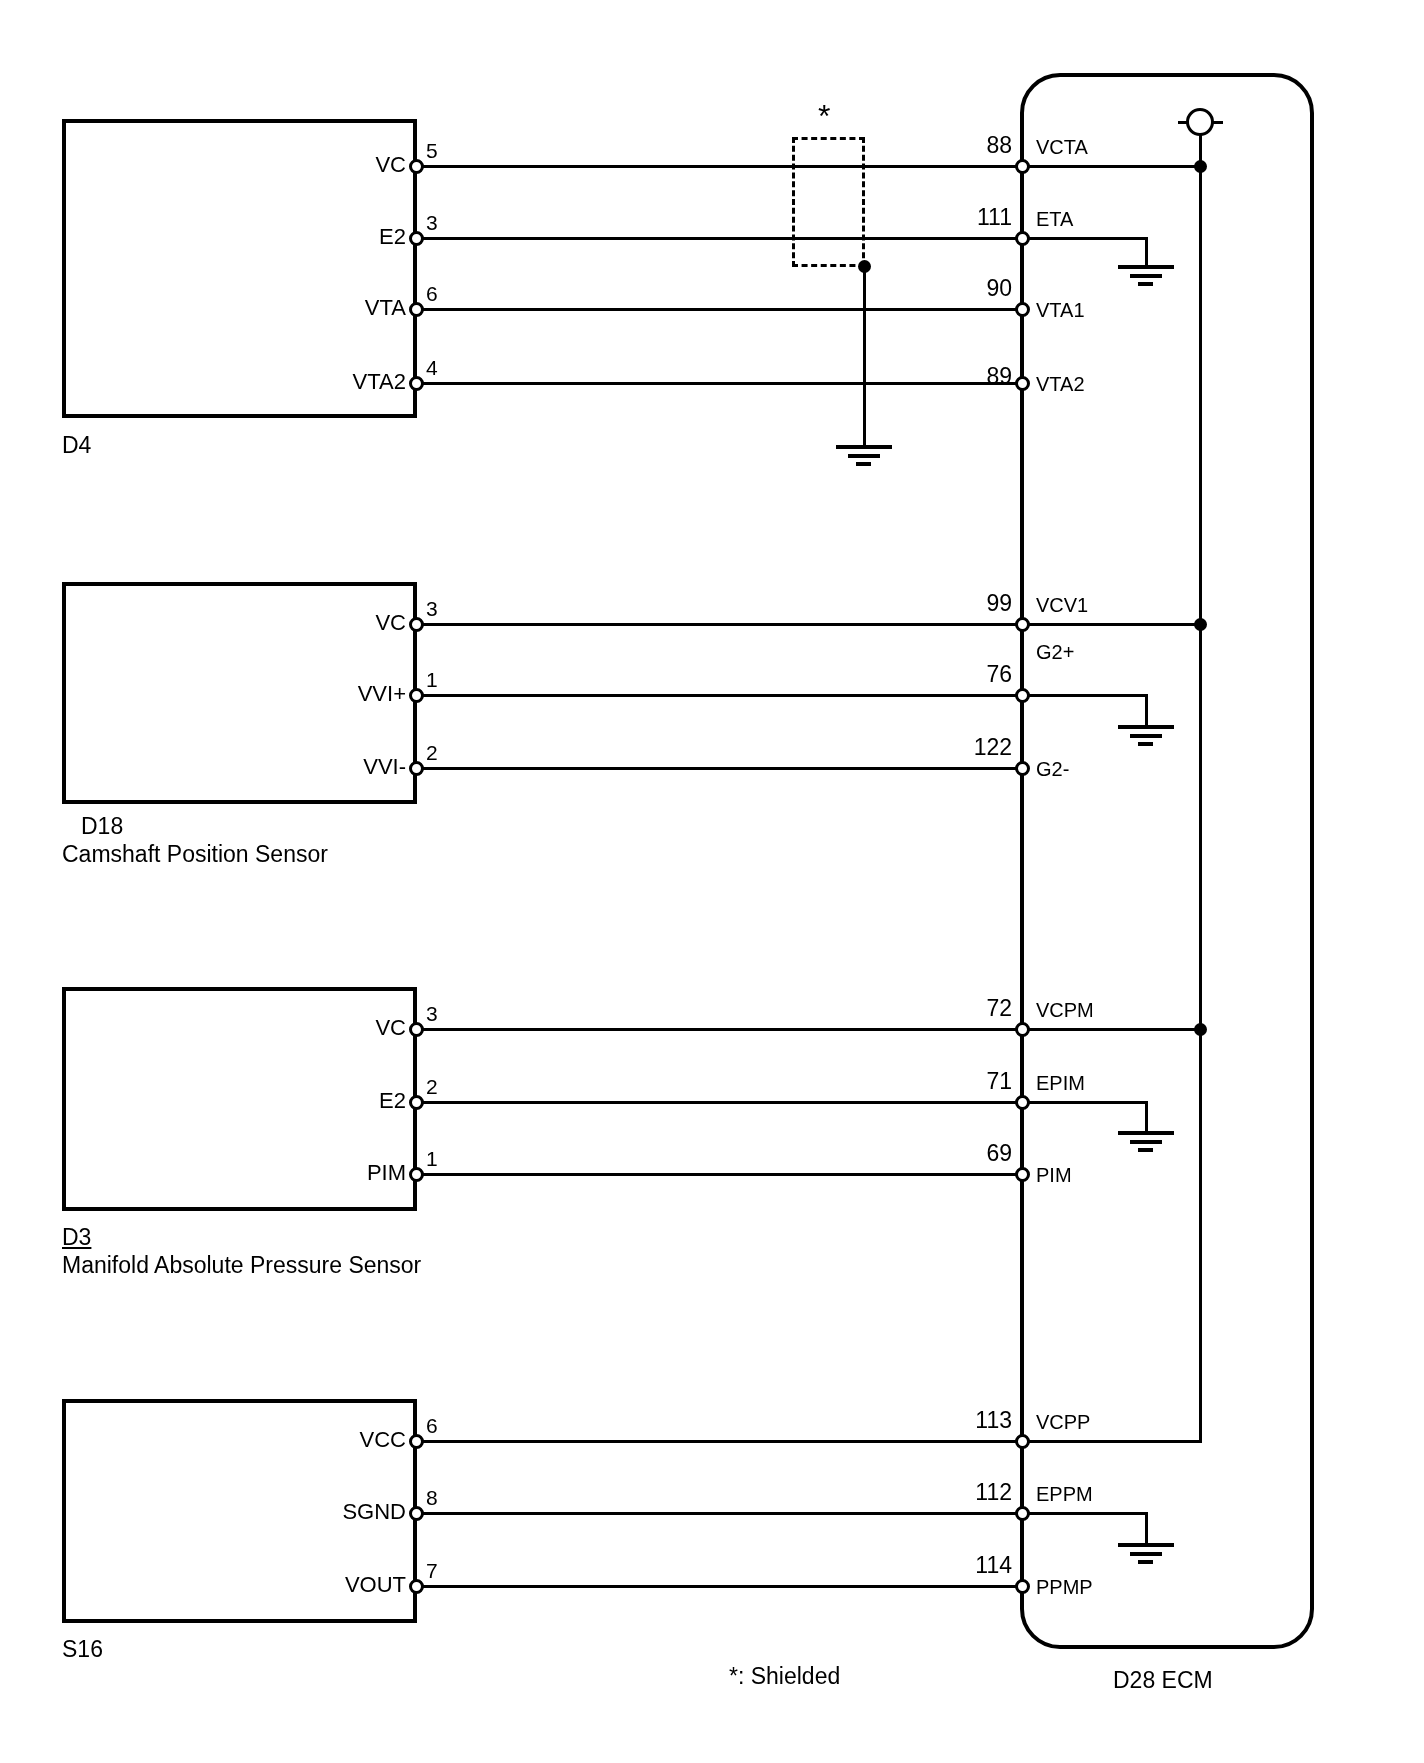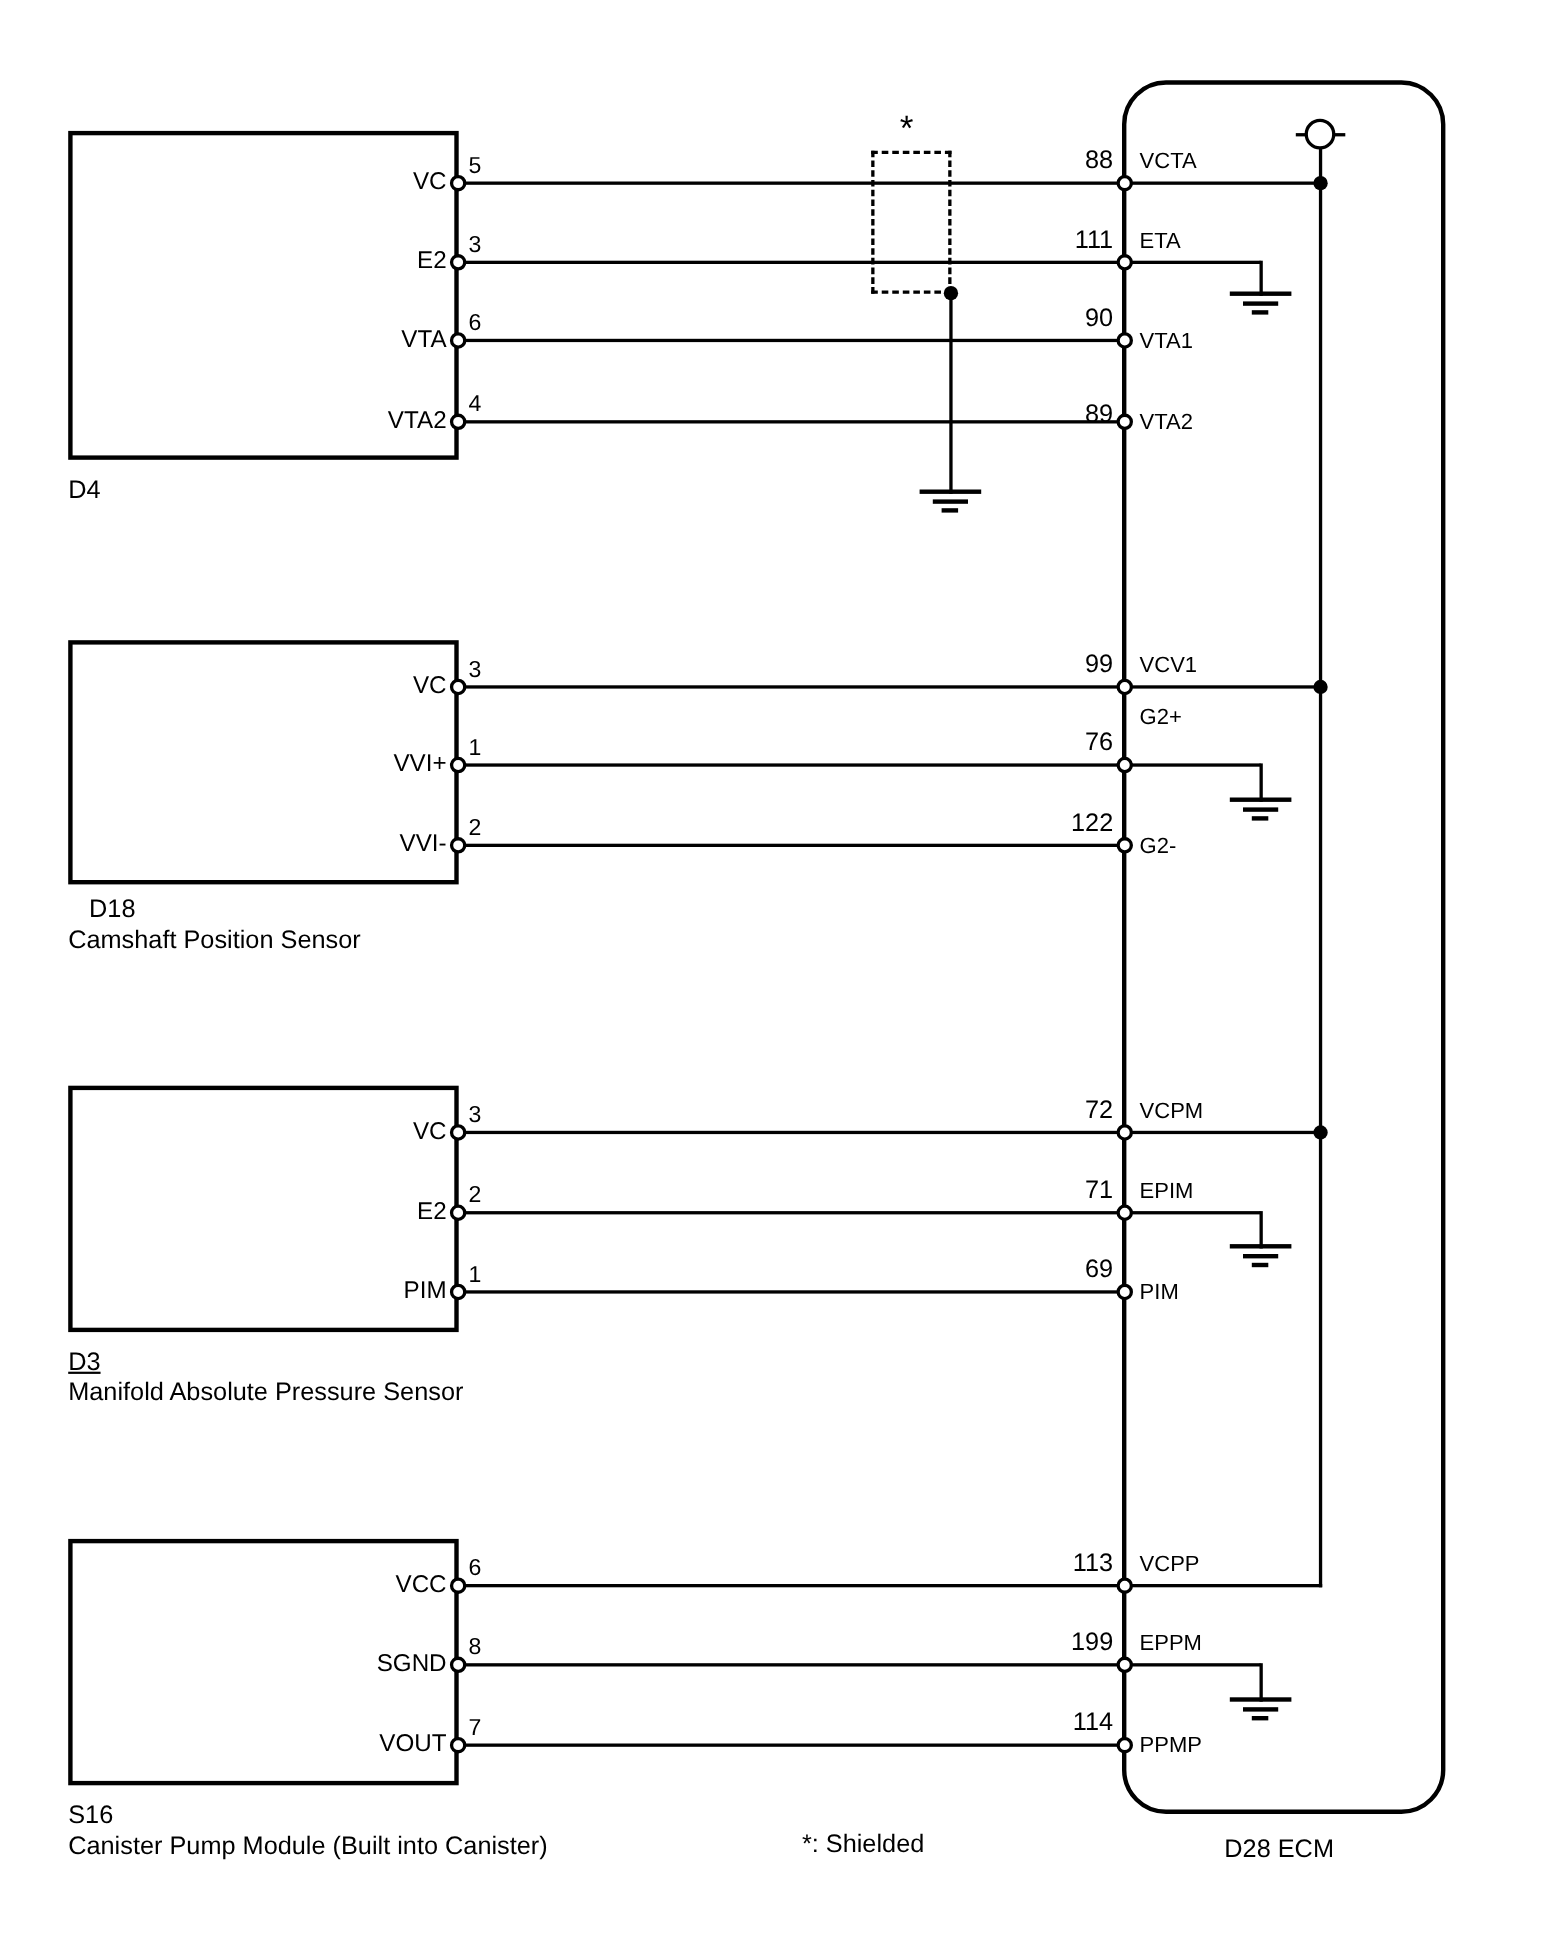--- a/index.html
+++ b/index.html
@@ -151,21 +151,21 @@
   <div class="num-r" style="right:412px; top:206px;">111</div>
   <div class="num-r" style="right:412px; top:277px;">90</div>
   <div class="num-r" style="right:412px; top:351px;margin-top:14px;">89</div>
   <div class="num-r" style="right:412px; top:592px;">99</div>
   <div class="num-r" style="right:412px; top:663px;">76</div>
   <div class="num-r" style="right:412px; top:736px;">122</div>
   <div class="num-r" style="right:412px; top:997px;">72</div>
   <div class="num-r" style="right:412px; top:1070px;">71</div>
   <div class="num-r" style="right:412px; top:1142px;">69</div>
   <div class="num-r" style="right:412px; top:1409px;">113</div>
-  <div class="num-r" style="right:412px; top:1481px;">199</div>
+  <div class="num-r" style="right:412px; top:1481px;">112</div>
   <div class="num-r" style="right:412px; top:1554px;">114</div>
 
   <div class="lbl" style="left:1036px; top:136px;">VCTA</div>
   <div class="lbl" style="left:1036px; top:208px;">ETA</div>
   <div class="lbl" style="left:1036px; top:299px;">VTA1</div>
   <div class="lbl" style="left:1036px; top:373px;">VTA2</div>
   <div class="lbl" style="left:1036px; top:594px;">VCV1</div>
   <div class="lbl" style="left:1036px; top:641px;">G2+</div>
   <div class="lbl" style="left:1036px; top:758px;">G2-</div>
   <div class="lbl" style="left:1036px; top:999px;">VCPM</div>
@@ -174,17 +174,16 @@
   <div class="lbl" style="left:1036px; top:1411px;">VCPP</div>
   <div class="lbl" style="left:1036px; top:1483px;">EPPM</div>
   <div class="lbl" style="left:1036px; top:1576px;">PPMP</div>
 
   <div class="cap" style="left:62px; top:433px;">D4</div>
   <div class="cap" style="left:62px; top:814px;margin-left:19px;">D18</div>
   <div class="cap" style="left:62px; top:842px;">Camshaft Position Sensor</div>
   <div class="cap" style="left:62px; top:1225px;text-decoration:underline;">D3</div>
   <div class="cap" style="left:62px; top:1253px;">Manifold Absolute Pressure Sensor</div>
   <div class="cap" style="left:62px; top:1637px;">S16</div>
-  <div class="cap" style="left:62px; top:1665px;">Canister Pump Module (Built into Canister)</div>
   <div class="cap" style="left:729px; top:1664px;">*: Shielded</div>
   <div class="cap" style="left:1113px; top:1668px;">D28 ECM</div>
 
 </div>
 
 </body></html>

